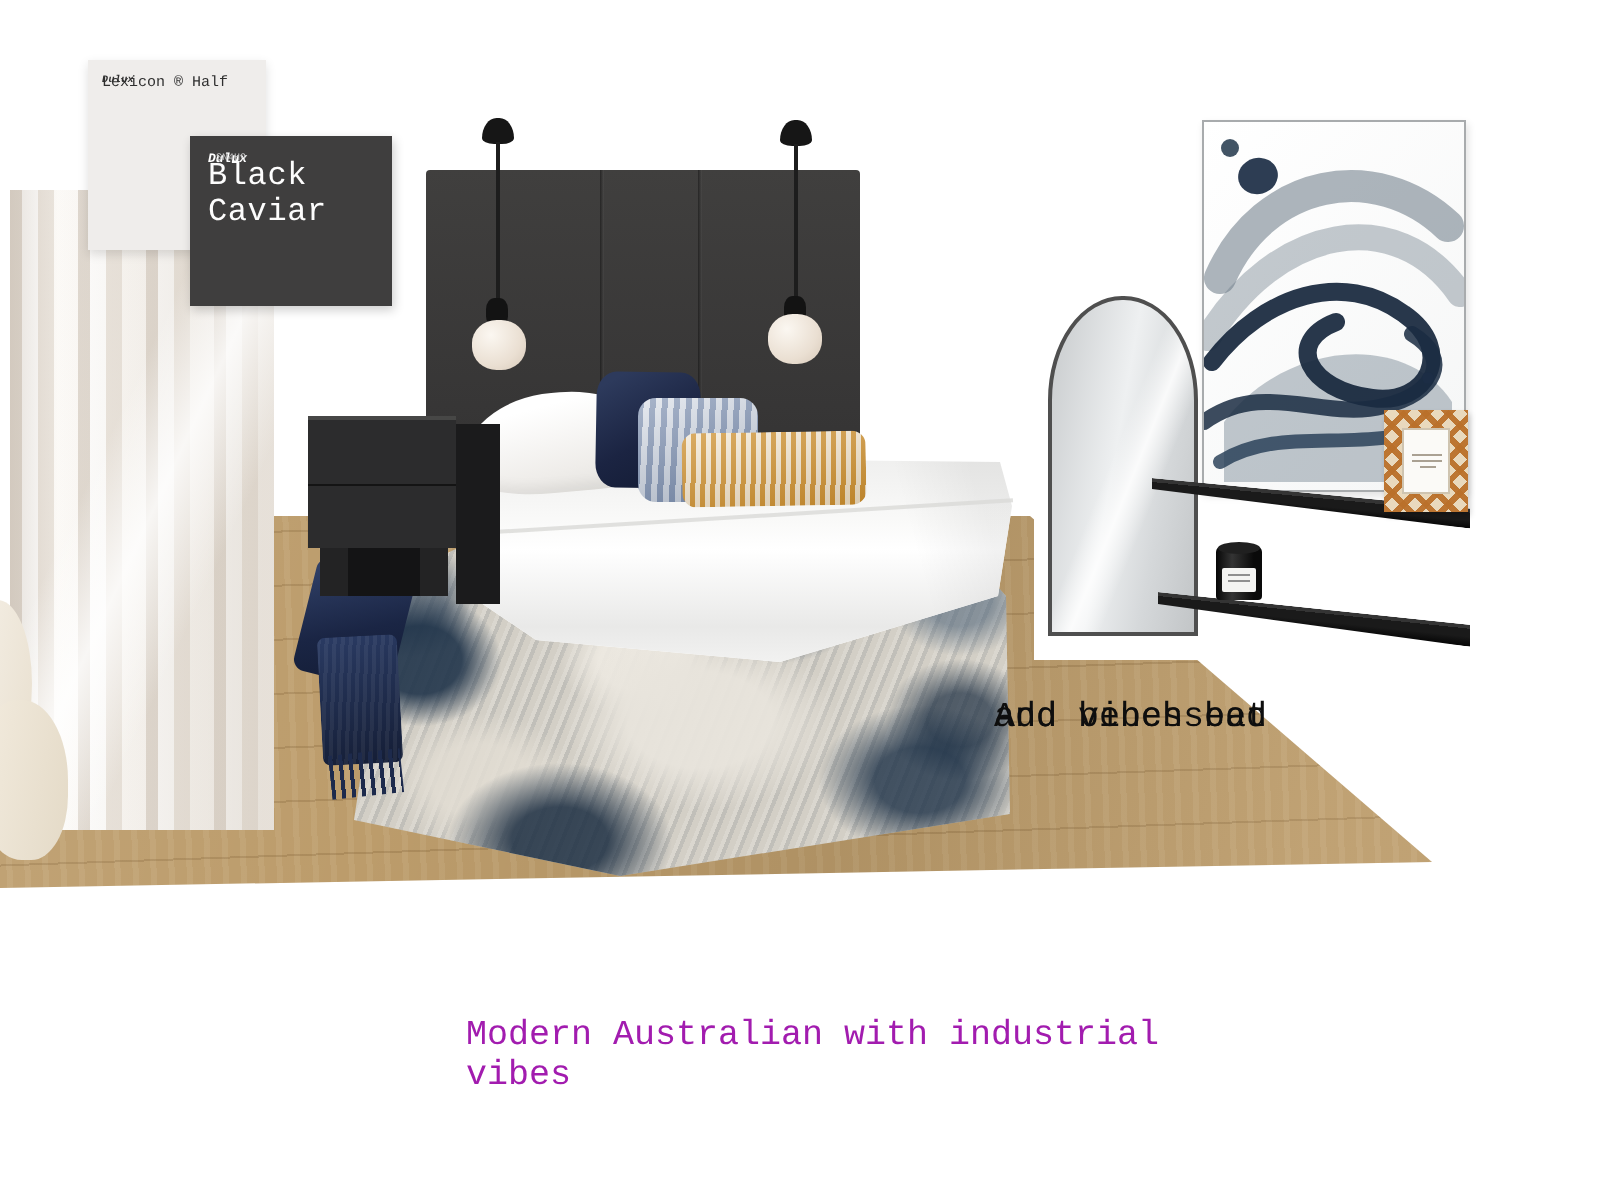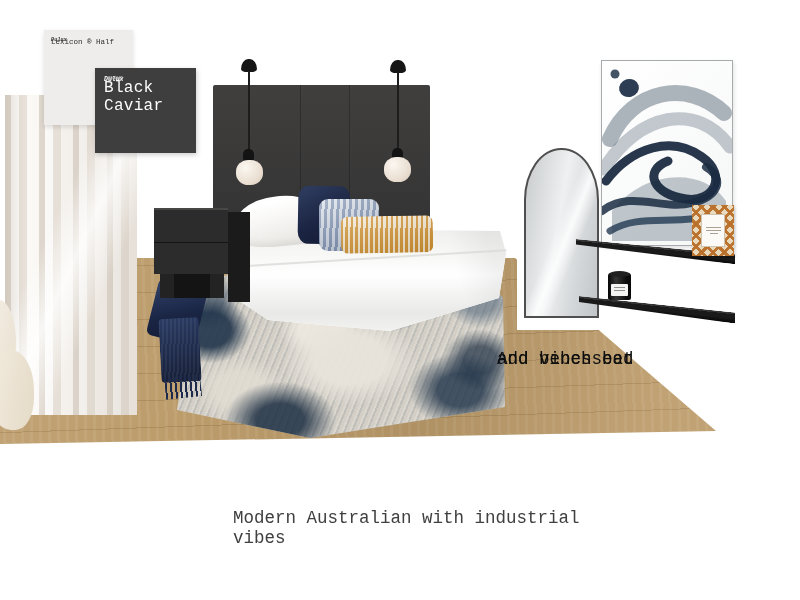--- a/index.html
+++ b/index.html
@@ -139,21 +139,21 @@
   .swatch-dark{left:95px;top:68px;width:101px;height:85px;background:#3f3e3e;
     box-shadow:1px 2px 5px rgba(0,0,0,.2);padding:8px 0 0 9px;color:#fff;}
   .swatch-dark .row{position:static;display:block;}
   .swatch-dark .brand{position:static;font-size:6.5px;font-weight:bold;font-style:italic;}
   .swatch-dark .code{position:static;font-size:5px;color:#c9c9c9;margin-left:4px;}
   .swatch-dark .name{position:static;display:block;font-size:16px;margin-top:3px;letter-spacing:.3px;color:#fdfdfd;}
 
   
   .note{left:497px;top:346px;width:230px;font-size:17.5px;line-height:27px;color:#0e0e0e;}
   .note span{position:static;display:block;}
-  .caption{left:233px;top:508px;width:360px;font-size:17.5px;color:#404040;}
+  .caption{left:233px;top:508px;width:360px;font-size:17.5px;color:#a21caf;}
 </style>
 </head>
 <body>
 
 <div id="board">
 
   <div class="floor"></div>
 
   <div class="curtain"></div>
   <div class="ivory-blob-a"></div>

